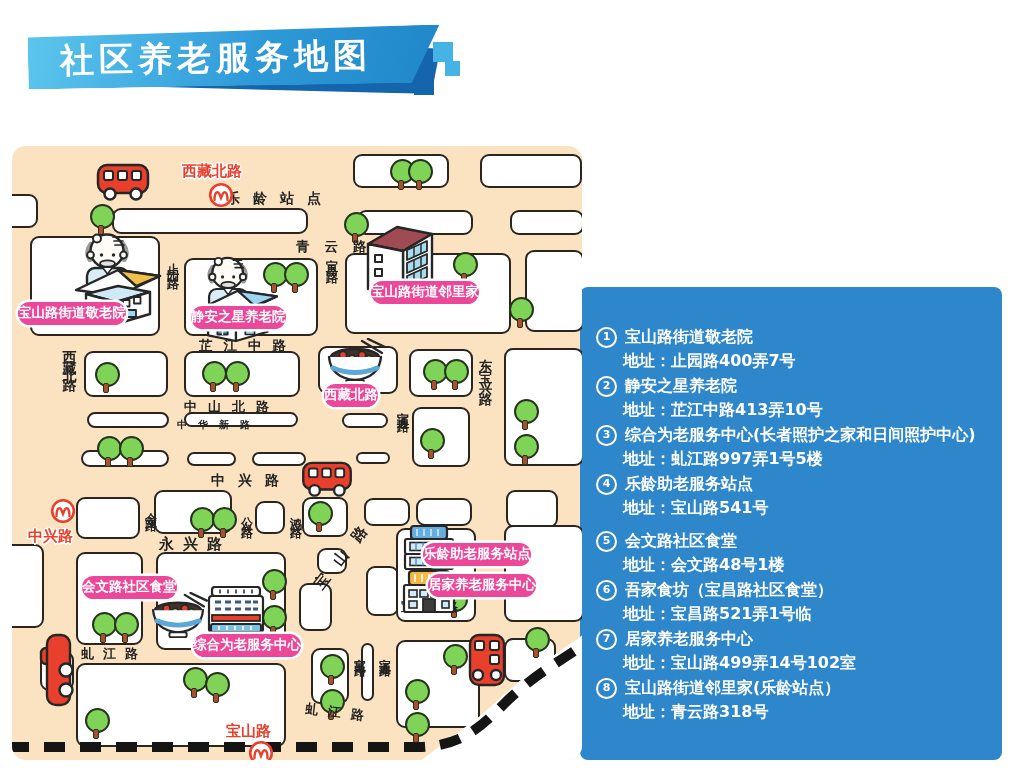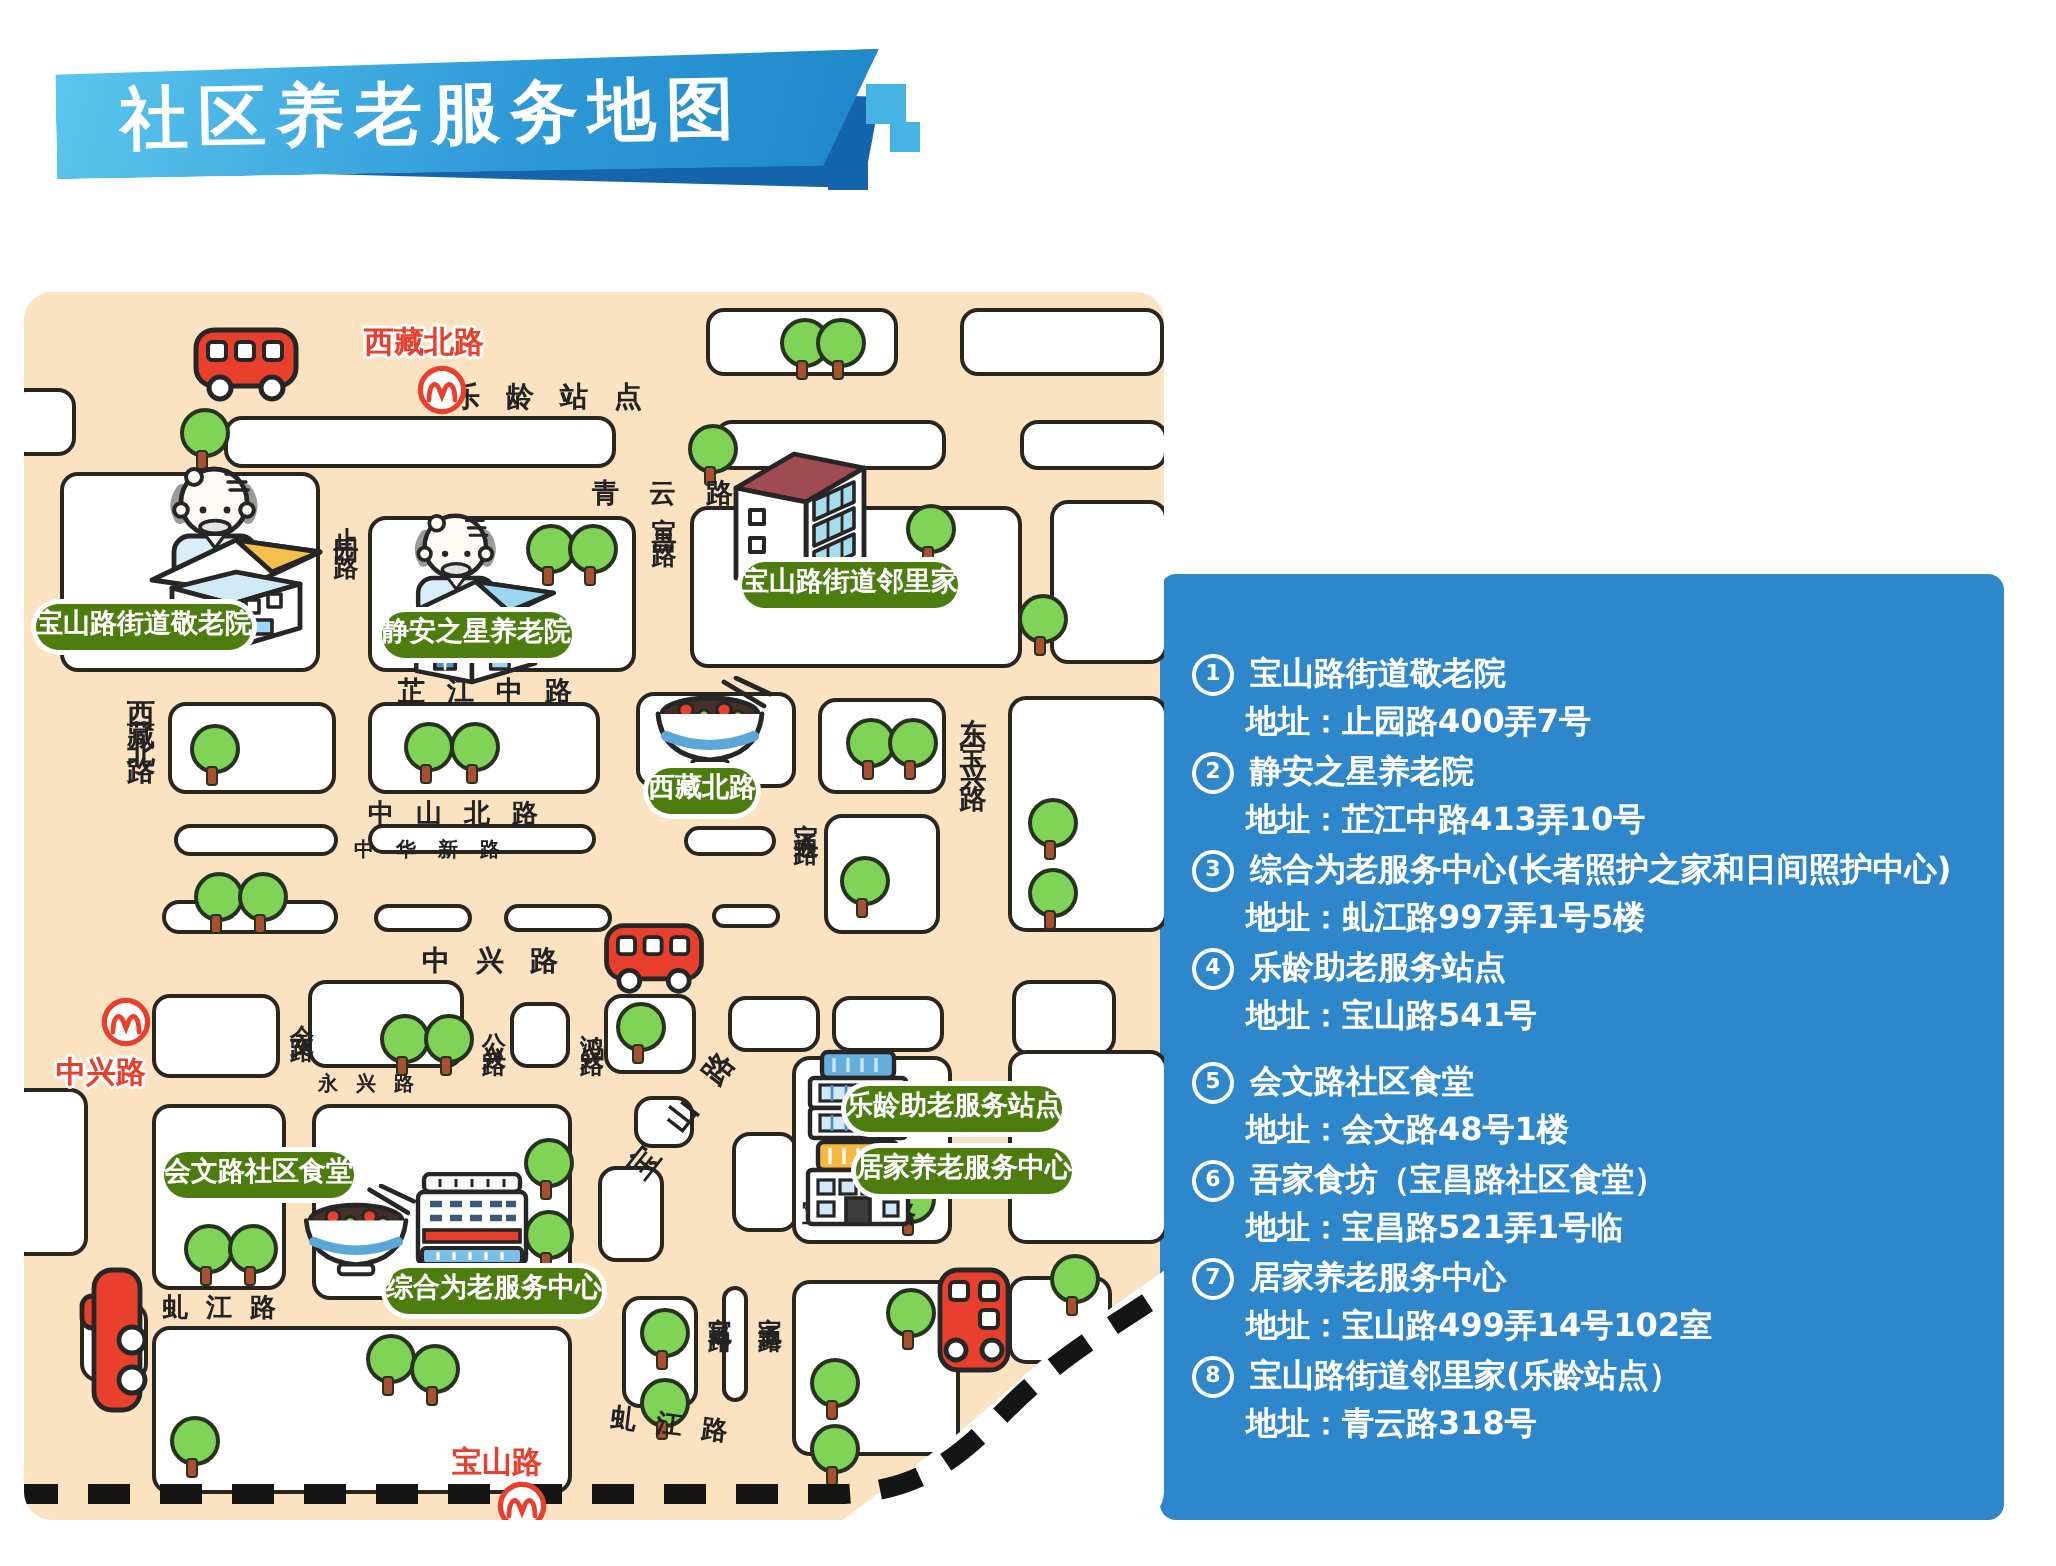--- a/index.html
+++ b/index.html
@@ -19,21 +19,21 @@
 
   
   #map{position:absolute;left:12px;top:146px;width:570px;height:614px;background:#fbe3c1;
     border-radius:14px;overflow:hidden;}
   .blk{position:absolute;background:#fff;border:2.5px solid #2b2520;border-radius:9px;z-index:1;box-sizing:border-box;}
   .tree{position:absolute;width:21px;height:21px;background:#7fd457;border:2.5px solid #27331f;border-radius:50%;z-index:3;}
   .tree::after{content:"";position:absolute;left:6px;top:19px;width:4px;height:8px;background:#a8502f;
     border:1.5px solid #27331f;border-radius:2px;}
   .st-h,.st-v{position:absolute;color:#232323;font-weight:700;z-index:4;white-space:nowrap;}
   .st-v{writing-mode:vertical-rl;text-orientation:upright;}
-  .pill{position:absolute;background:#4d7c0f;color:#fff;font-weight:700;font-size:13.5px;line-height:1;
+  .pill{position:absolute;background:#ec4899;color:#fff;font-weight:700;font-size:13.5px;line-height:1;
     padding:4px 0 5px;border-radius:13px;box-shadow:0 0 0 2.5px #fff;white-space:nowrap;z-index:8;}
   .mst{position:absolute;color:#e8402c;font-weight:800;font-size:15px;z-index:9;white-space:nowrap;
     text-shadow:-1.5px 0 #fff,1.5px 0 #fff,0 -1.5px #fff,0 1.5px #fff,-1px -1px #fff,1px 1px #fff,-1px 1px #fff,1px -1px #fff;}
   .mlogo{position:absolute;z-index:9;}
   .icon{position:absolute;z-index:6;}
   #cut{position:absolute;inset:0;background:#fff;z-index:5;
     clip-path:polygon(408px 615px,468px 570px,518px 526px,572px 488px,572px 615px);}
   #rail{position:absolute;left:0;top:0;z-index:6;}
 
   
@@ -148,21 +148,21 @@
     <svg id="rail" width="570" height="614" viewBox="0 0 570 614">
       <path d="M-4 601 H410 C448 599 466 584 492 558 C518 532 540 520 576 496" fill="none" stroke="#151515" stroke-width="10" stroke-dasharray="21 15"></path>
     </svg>
 
     <div class="st-h" style="left:214px;top:44px;font-size:14px;letter-spacing:13px">乐龄站点</div>
     <div class="st-h" style="left:284px;top:92px;font-size:13.5px;letter-spacing:15px">青云路</div>
     <div class="st-h" style="left:187px;top:191px;font-size:13.5px;letter-spacing:11px">芷江中路</div>
     <div class="st-h" style="left:172px;top:252px;font-size:13px;letter-spacing:11px">中山北路</div>
     <div class="st-h" style="left:165px;top:272px;font-size:10px;letter-spacing:11px">中华新路</div>
     <div class="st-h" style="left:199px;top:326px;font-size:14px;letter-spacing:13px">中兴路</div>
-    <div class="st-h" style="left:147px;top:389px;font-size:10px;letter-spacing:9px">永兴路</div>
+    <div class="st-h" style="left:147px;top:389px;font-size:15px;letter-spacing:9px">永兴路</div>
     <div class="st-h" style="left:69px;top:499px;font-size:13px;letter-spacing:9px">虬江路</div>
     <div class="st-h" style="left:389px;top:452px;font-size:13px;letter-spacing:9px">宝源路</div>
     <div class="st-h" style="left:293px;top:558px;font-size:13px;letter-spacing:10px;transform:rotate(7deg)">虬江路</div>
     <div class="st-h" style="left:306px;top:432px;font-size:15px;letter-spacing:15px;transform:rotate(-52deg);transform-origin:0 50%">宝山路</div>
 
     <div class="st-v" style="left:49px;top:194px;font-size:14px;letter-spacing:9px">西藏北路</div>
     <div class="st-v" style="left:152px;top:107px;font-size:12.5px;letter-spacing:7px">止园路</div>
     <div class="st-v" style="left:311px;top:103px;font-size:12.5px;letter-spacing:6px">宝昌路</div>
     <div class="st-v" style="left:382px;top:256px;font-size:12.5px;letter-spacing:4px">宝通路</div>
     <div class="st-v" style="left:465px;top:202px;font-size:13.5px;letter-spacing:11px">东宝兴路</div>

